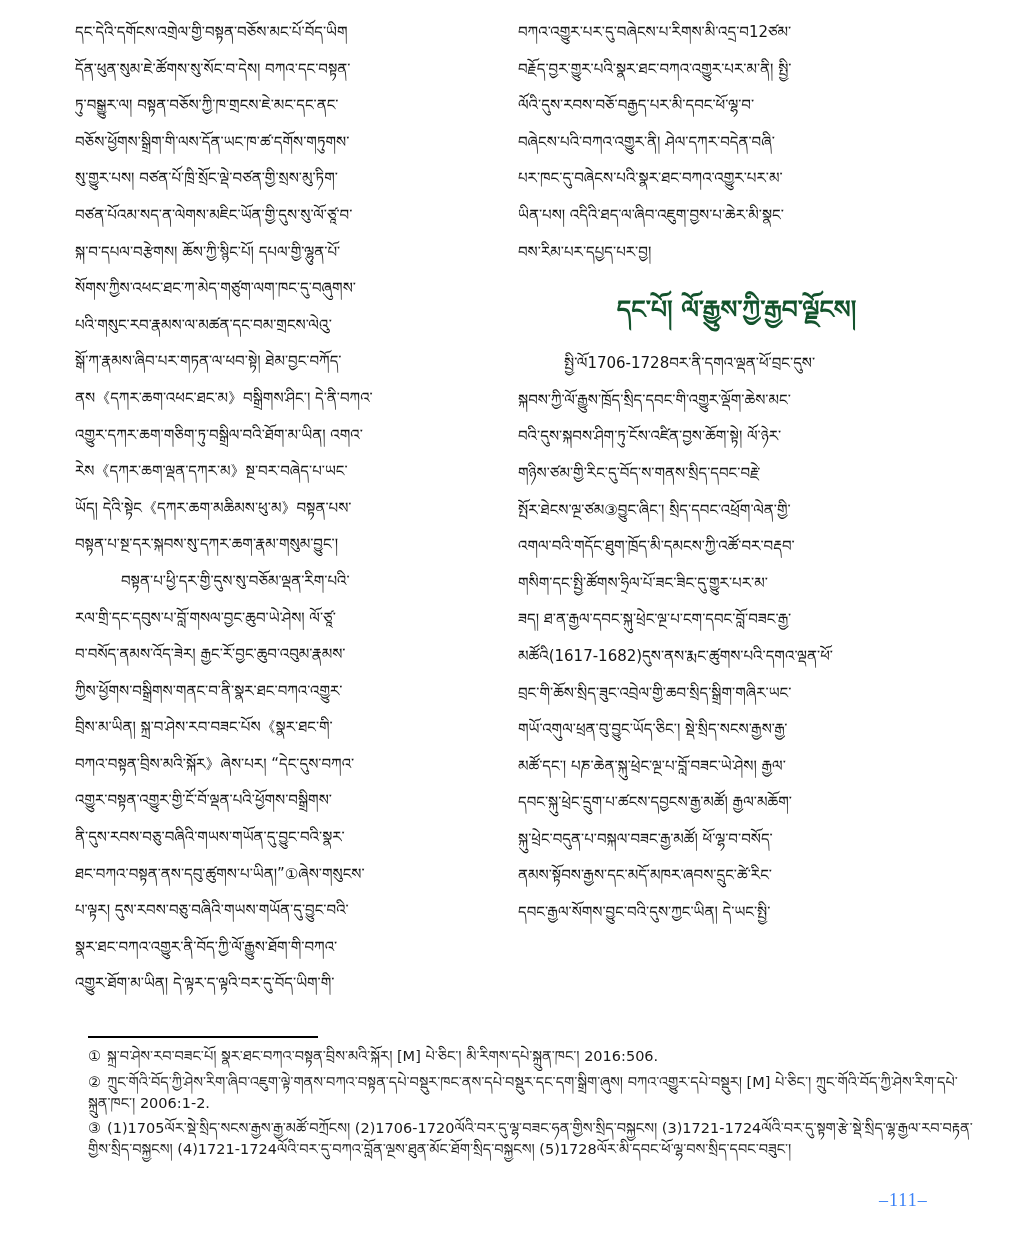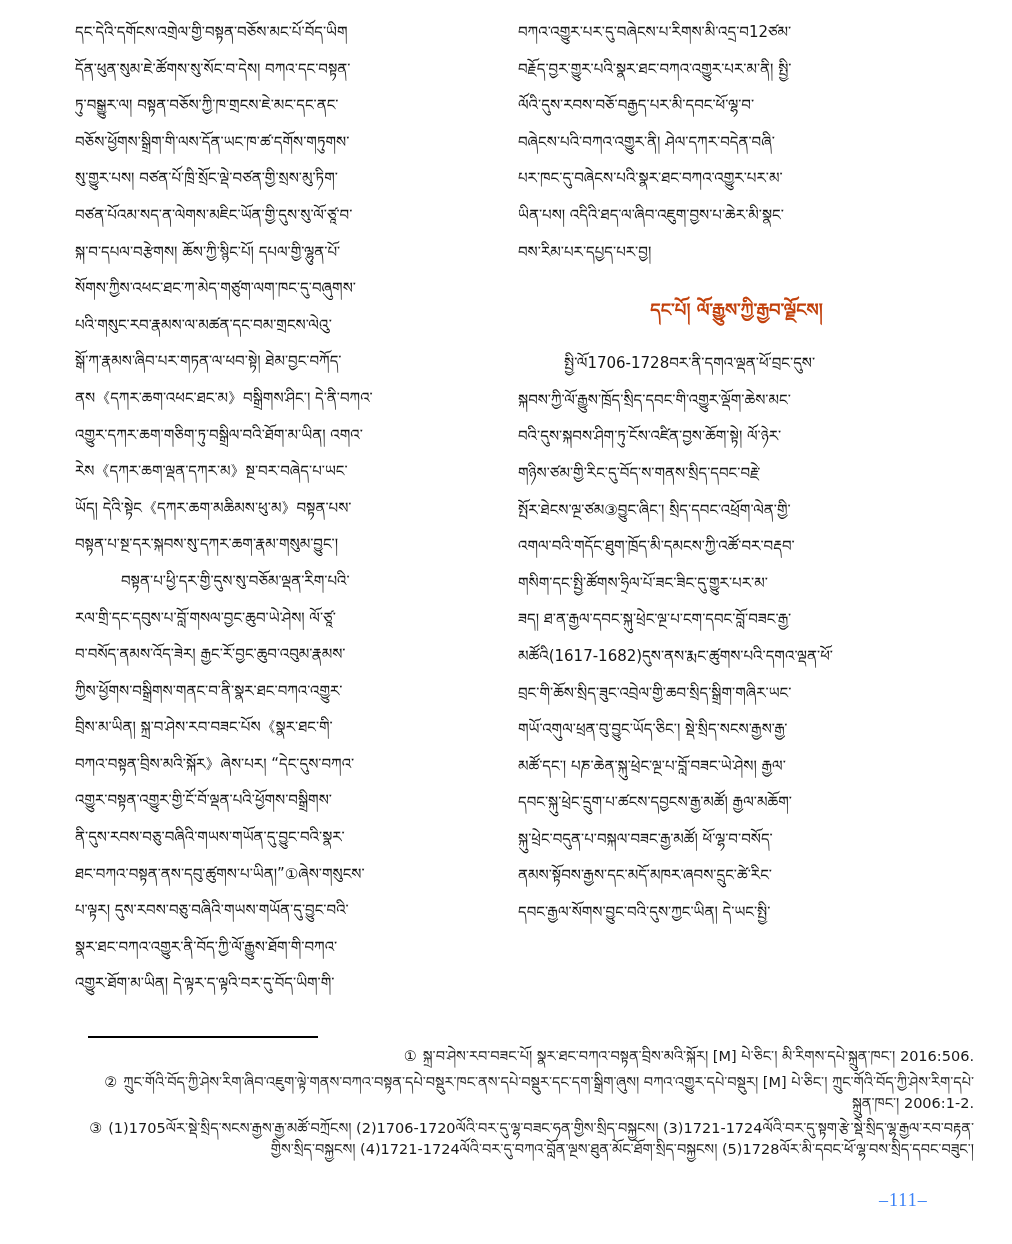--- a/index.html
+++ b/index.html
@@ -10,32 +10,32 @@
   }
   .col{position:absolute;top:14px;}
   .col-left{left:75px;width:433px;}
   .col-right{left:518px;width:437px;}
   .tline{
     font-size:15px;line-height:36.6px;height:36.6px;
     white-space:nowrap;overflow:hidden;color:#141414;
   }
   .tline.indent{padding-left:46px;}
   .section-heading{
-    text-align:center;font-size:18px;font-weight:bold;color:#c2410c;
+    text-align:center;font-size:25px;font-weight:bold;color:#14532d;
     margin:20px 0 15px 0;line-height:40px;white-space:nowrap;
   }
   .fn-sep{
     position:absolute;left:88px;top:1036px;width:230px;height:2px;background:#000;
   }
   .footnotes{
     position:absolute;left:88px;top:1046px;width:886px;
   }
   .footnote{
     font-size:14.5px;line-height:20.8px;margin:0 0 5px 0;color:#1a1a1a;
-    text-align:right;
+    text-align:left;
   }
   .footnote .fn-marker{margin-right:6px;}
   .page-number{
     position:absolute;left:847px;top:1190px;
     font-size:18px;color:#3b82f6;letter-spacing:1px;
     font-family:"Liberation Serif","DejaVu Serif",serif;
     margin-left:32px;
   }
 </style>
 </head>

